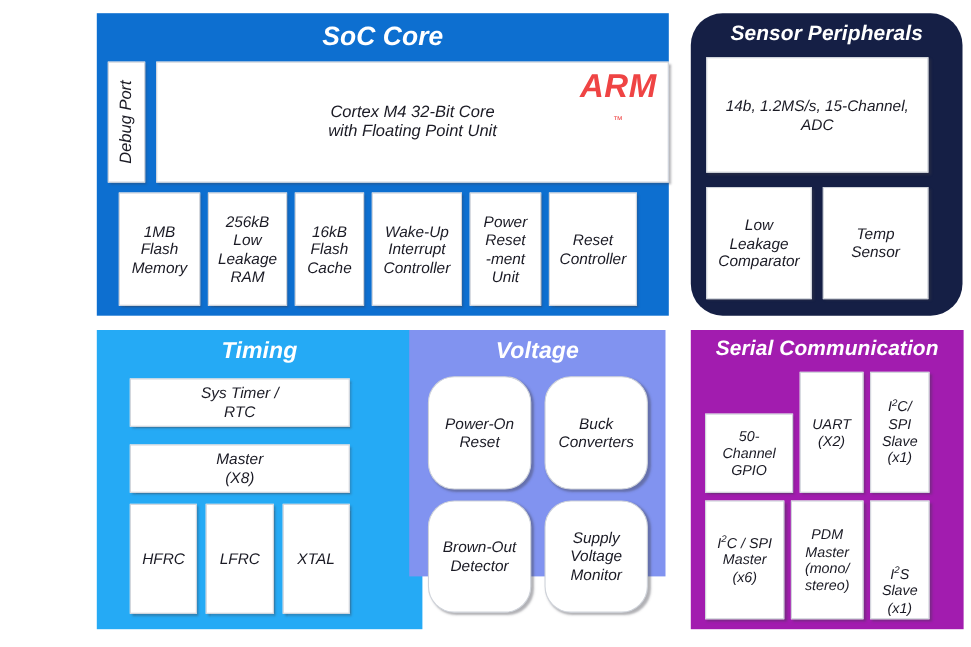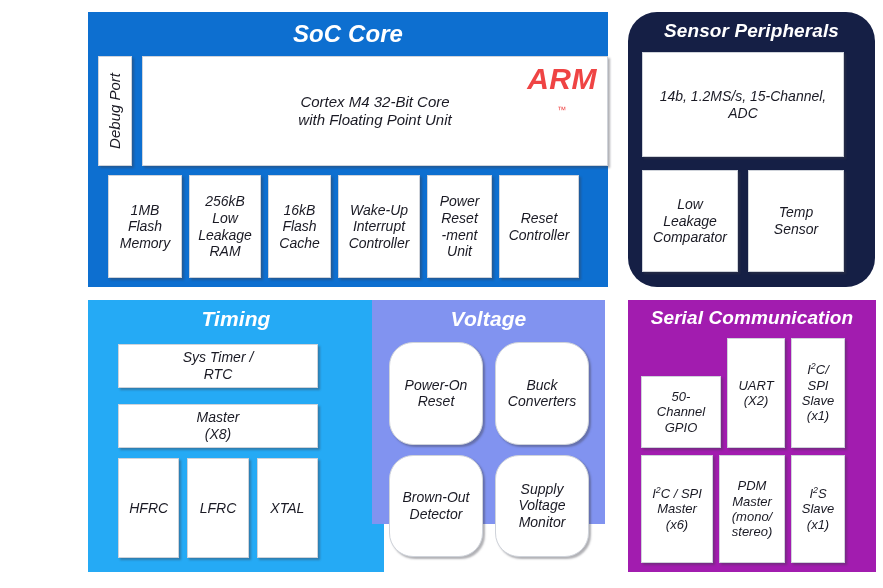--- a/index.html
+++ b/index.html
@@ -64,21 +64,21 @@
 
   
   #serial{left:628px;top:300px;width:248px;height:272px;background:#a21caf;}
   #serial .panel-title{font-size:19px;padding-top:8px;}
   #ser-r1{position:absolute;left:13px;top:38px;width:204px;height:110px;
           display:flex;gap:6px;}
   #ser-r2{position:absolute;left:13px;top:155px;width:204px;height:108px;
           display:flex;gap:6px;}
   #serial .blk{font-size:13px;}
   .w-gpio{flex:0 0 80px;margin-top:38px;} .w-uart{flex:0 0 58px;} .w-i2c{flex:1;}
-  .w-m{flex:0 0 72px;} .w-pdm{flex:0 0 66px;} .w-s{flex:1;}
+  .w-m{flex:0 0 72px;} .w-pdm{flex:0 0 66px;} .w-s{flex:1;align-items:flex-end;}
   sup{font-size:0.68em;vertical-align:super;line-height:0;}
 </style>
 </head>
 <body>
 
 <div class="panel" id="soc">
   <div class="panel-title">SoC Core</div>
 
   <div id="soc-core-row">
     <div class="blk" id="debug">

